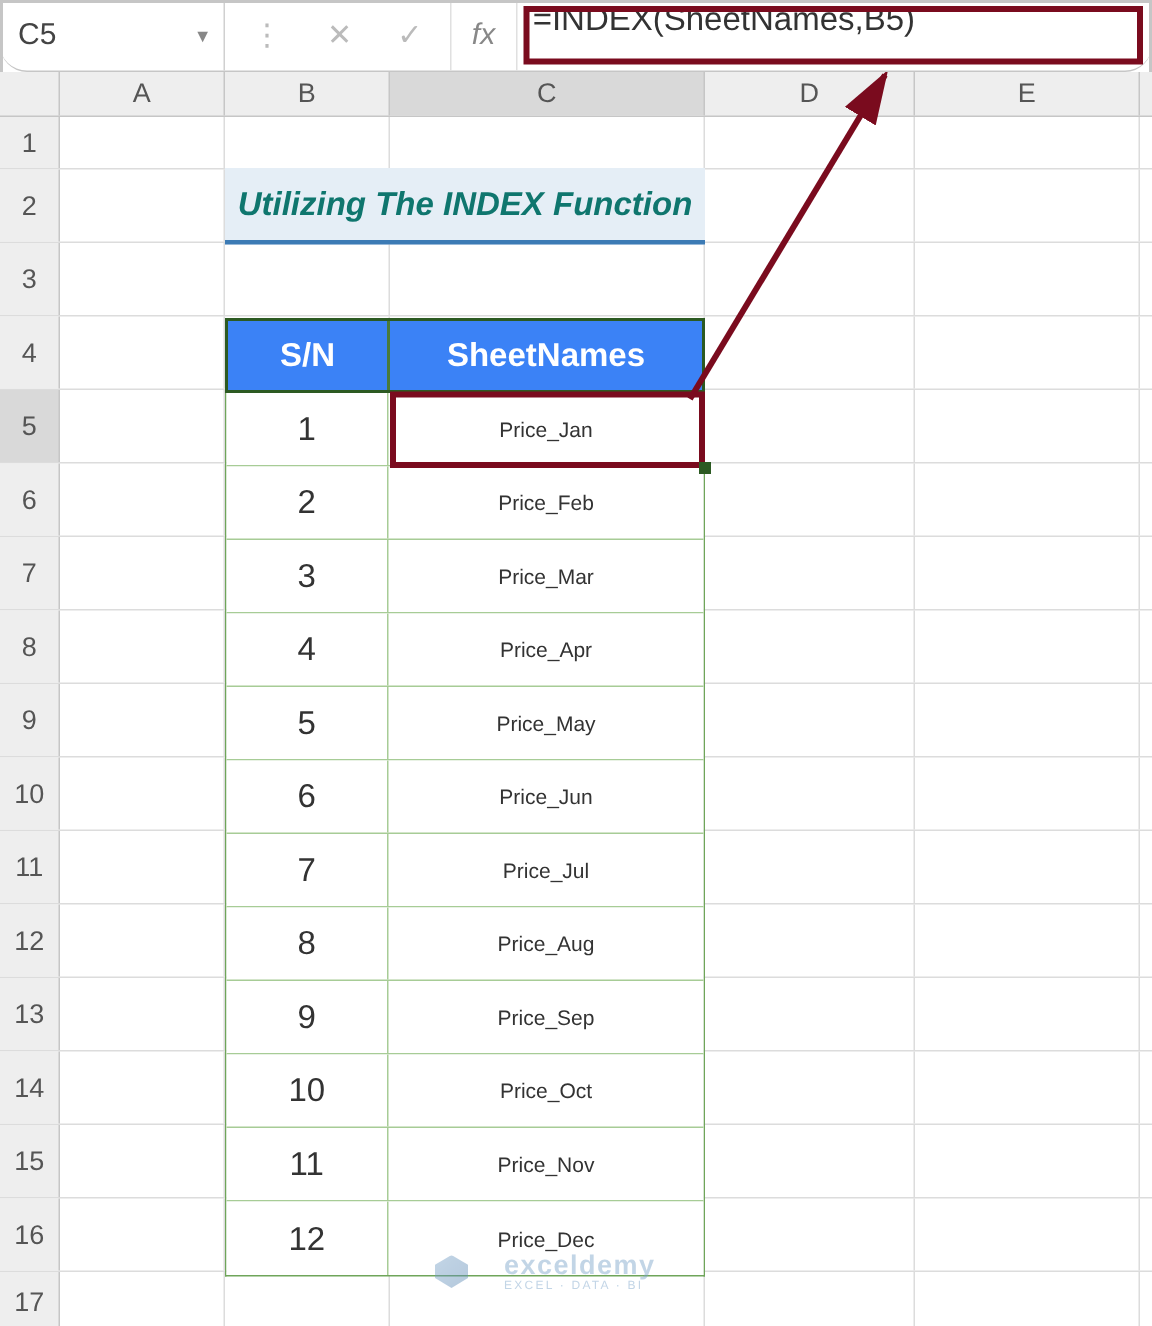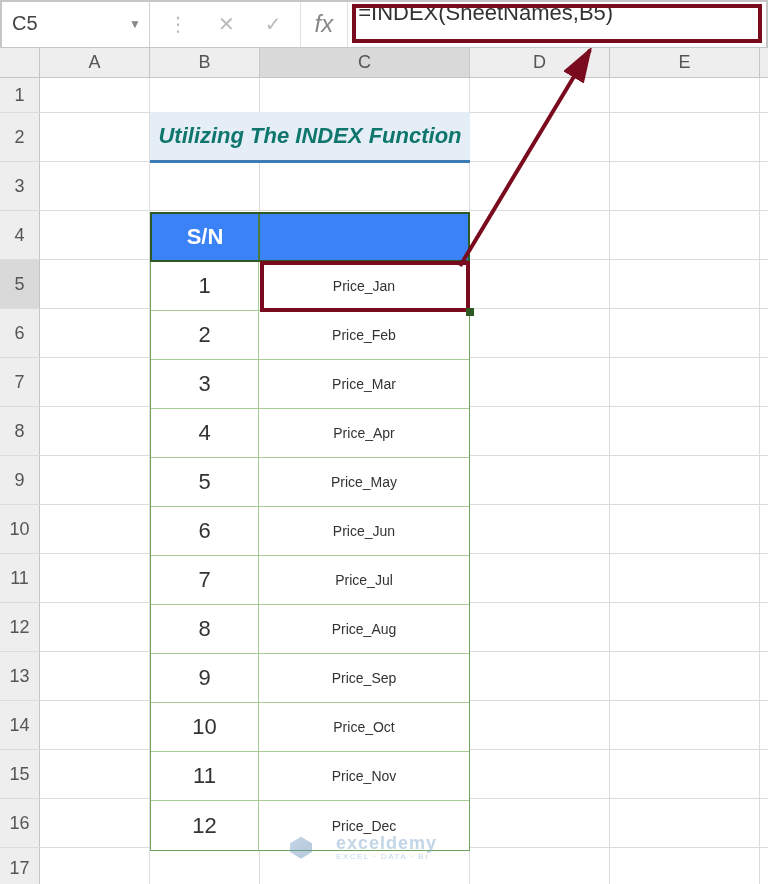--- a/index.html
+++ b/index.html
@@ -11,20 +11,21 @@
     height: 884px;
     position: relative;
     overflow: hidden;
   }
   .formula-bar {
     height: 48px;
     display: flex;
     align-items: stretch;
     border-bottom: 1px solid #c6c6c6;
     background: #fff;
+    border-radius: 18px;
   }
   .namebox-wrap {
     display: flex;
     align-items: center;
     border-right: 1px solid #d0d0d0;
     width: 150px;
     padding: 0 8px 0 12px;
     justify-content: space-between;
   }
   .namebox {
@@ -41,21 +42,21 @@
     gap: 30px;
     padding: 0 18px;
     color: #bbb;
     font-size: 20px;
     border-right: 1px solid #e0e0e0;
   }
   .fb-icons span { line-height: 1; }
   .fx {
     font-style: italic;
     color: #888;
-    font-size: 24px;
+    font-size: 20px;
     padding: 0 14px;
     display: flex;
     align-items: center;
     border-right: 1px solid #e0e0e0;
   }
   .formula-input {
     flex: 1;
     display: flex;
     padding: 0 10px;
     font-size: 22px;
@@ -385,20 +386,21 @@
         <div class="cell colC"></div>
         <div class="cell colD"></div>
         <div class="cell colE"></div>
       </div>
   </div>
 
   <div class="title-cell">Utilizing The INDEX Function</div>
 
   <div class="data-headers">
     <div class="dh-b">S/N</div>
+    <div class="dh-c">SheetNames</div>
   </div>
 
   <div class="data-table">
     <div class="drow">
         <div class="dcell-b">1</div>
         <div class="dcell-c">Price_Jan</div>
       </div>
     <div class="drow">
         <div class="dcell-b">2</div>
         <div class="dcell-c">Price_Feb</div>

